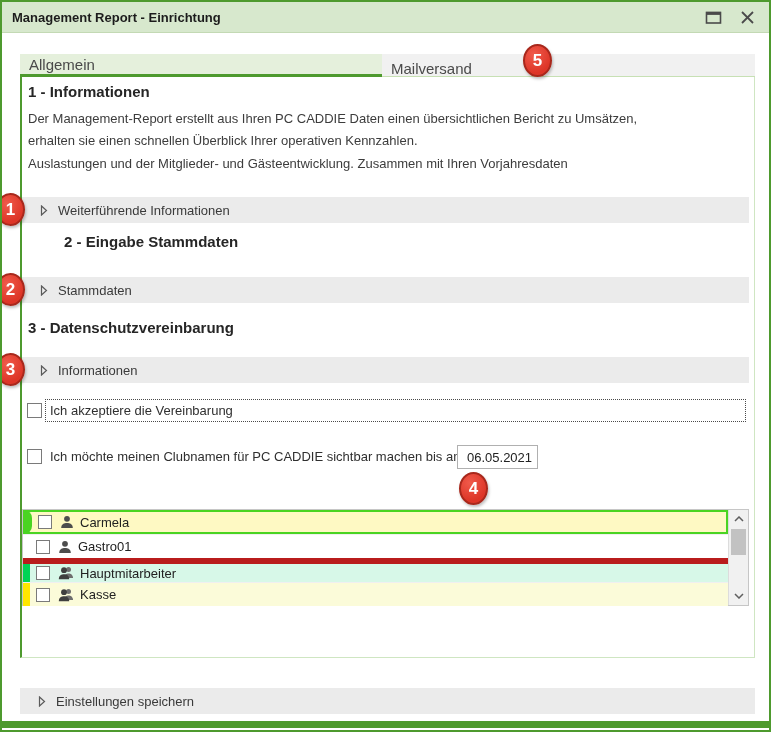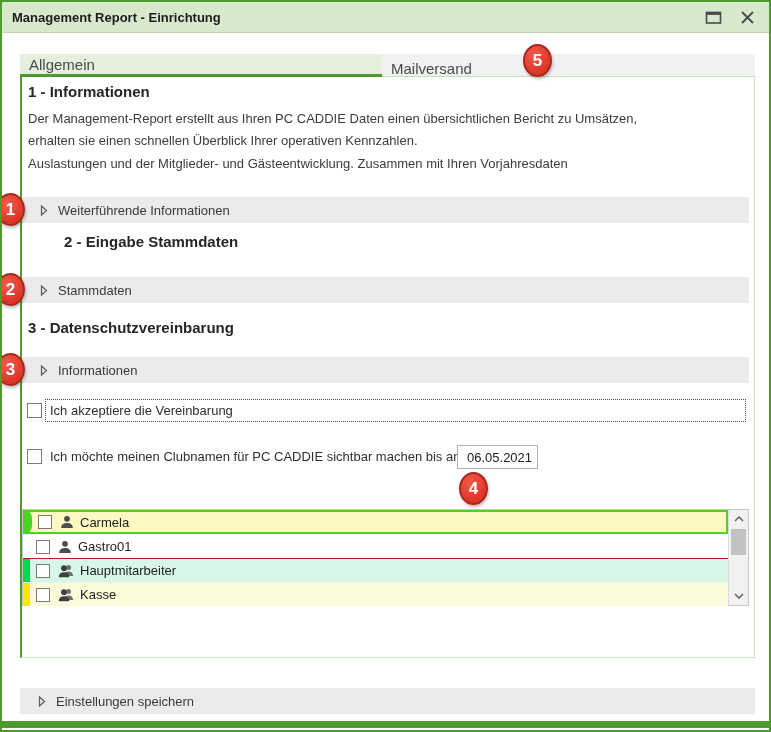--- a/index.html
+++ b/index.html
@@ -127,21 +127,21 @@
     display: flex; align-items: center;
     font-size: 13px; color: #222;
   }
   .user-row .marker { position: absolute; left: 0; top: 0; bottom: 0; width: 7px; }
   .user-row .checkbox { margin-left: 13px; width: 14px; height: 14px; }
   .user-row .u-icon { margin-left: 8px; flex: none; display:flex; align-items:center; }
   .user-row .u-name { margin-left: 6px; }
   .row-carmela { background: #fef9c3; border: 2px solid #4ad422; }
   .row-carmela .marker { background: #4ad422; border-radius: 0 8px 8px 0; left:-2px; top:-2px; bottom:-2px; width: 9px; }
   .row-gastro { background: #ffffff; border-top: 1px solid #f0f0f0; }
-  .row-haupt  { background: #d7f8e8; border-top: 1px solid #b91c1c; }
+  .row-haupt  { background: #d7f8e8; border-top: 6px solid #b91c1c; }
   .row-haupt .marker { background: #00d455; }
   .row-kasse  { background: #fbfbd9; border-top: 1px solid #f0f0f0; }
   .row-kasse .marker { background: #ffe600; }
 
   .v-scrollbar {
     position: absolute; top: 0; right: 0; bottom: 0; width: 20px;
     background: #f1f1f1; border-left: 1px solid #dcdcdc;
   }
   .scroll-arrow {
     position: absolute; left: 0; right: 0; height: 18px;

